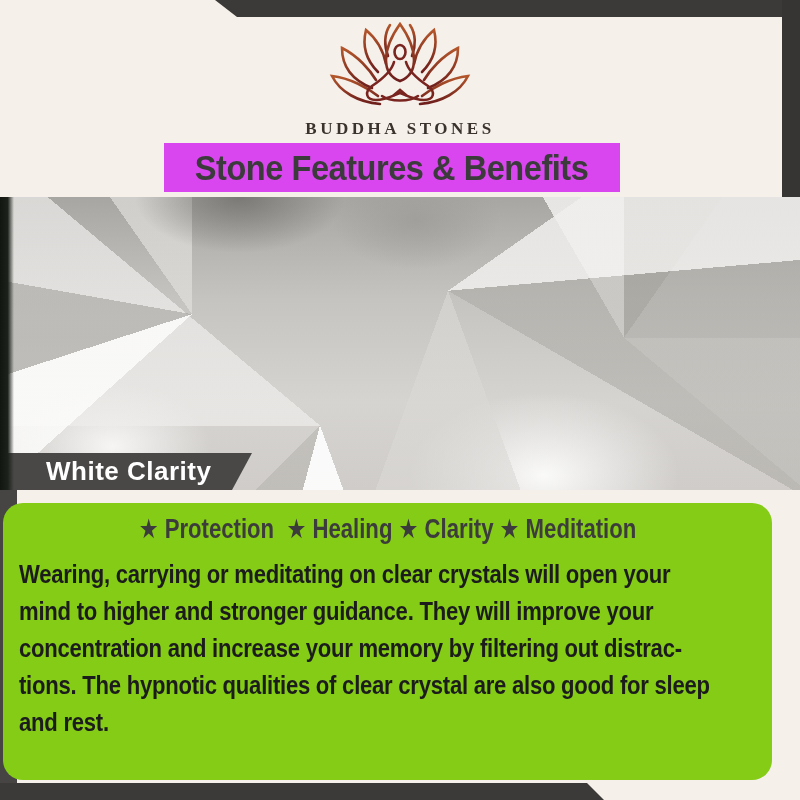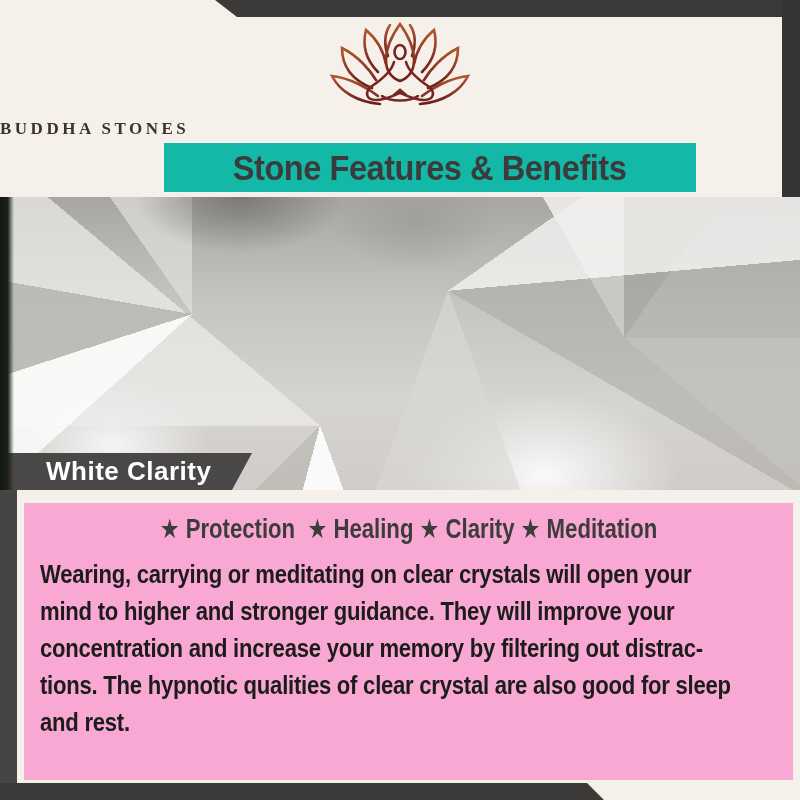--- a/index.html
+++ b/index.html
@@ -23,28 +23,28 @@
     background:#474543;
   }
   .frame-bar-bottom{
     position:absolute;left:0;top:783px;width:604px;height:17px;
     background:#3b3a38;
     clip-path:polygon(0 0,587px 0,100% 100%,0 100%);
   }
   
   .logo-wrap{position:absolute;left:320px;top:22px;width:160px;height:96px;}
   .brand-name{
-    position:absolute;left:0;top:119px;width:800px;
+    position:absolute;left:0;top:119px;width:800px;text-align:center;
     font-family:"Liberation Serif","DejaVu Serif",serif;
     font-size:17px;font-weight:600;letter-spacing:3.5px;color:#3a322d;
   }
   
   .title-band{
-    position:absolute;left:164px;top:143px;width:532px;height:49px;
-    background:#14b8a6;display:flex;align-items:center;justify-content:center;
+    position:absolute;left:164px;top:143px;width:456px;height:49px;
+    background:#d946ef;display:flex;align-items:center;justify-content:center;
   }
   .title-band span{
     font-size:35px;font-weight:bold;color:#3c3b3b;white-space:nowrap;
     letter-spacing:-0.5px;transform:scaleX(0.93);
   }
   
   .photo{
     position:absolute;left:0;top:197px;width:800px;height:293px;
     background:
       radial-gradient(150px 80px at 30% 0%, rgba(118,116,112,0.9), rgba(118,116,112,0) 70%),
@@ -67,22 +67,23 @@
     background:#4a4847;
     clip-path:polygon(0 0,100% 0,calc(100% - 20px) 100%,0 100%);
     display:flex;align-items:center;
   }
   .photo-label span{
     margin-left:46px;font-size:26px;font-weight:bold;color:#ffffff;
     letter-spacing:0.5px;white-space:nowrap;
   }
   
   .text-panel{
-    position:absolute;left:24px;top:503px;width:769px;height:277px;
-    background:#f9a8d4;
+    position:absolute;left:3px;top:503px;width:769px;height:277px;
+    background:#84cc16;
+    border-radius:20px;
   }
   .features-line{
     position:absolute;left:0;top:10px;width:100%;text-align:center;
     font-size:27px;font-weight:bold;color:#3d3c3c;white-space:pre;
     transform:scaleX(0.82);
   }
   .description{
     position:absolute;left:16px;top:53px;
     transform:scaleX(0.85);transform-origin:left top;
   }

